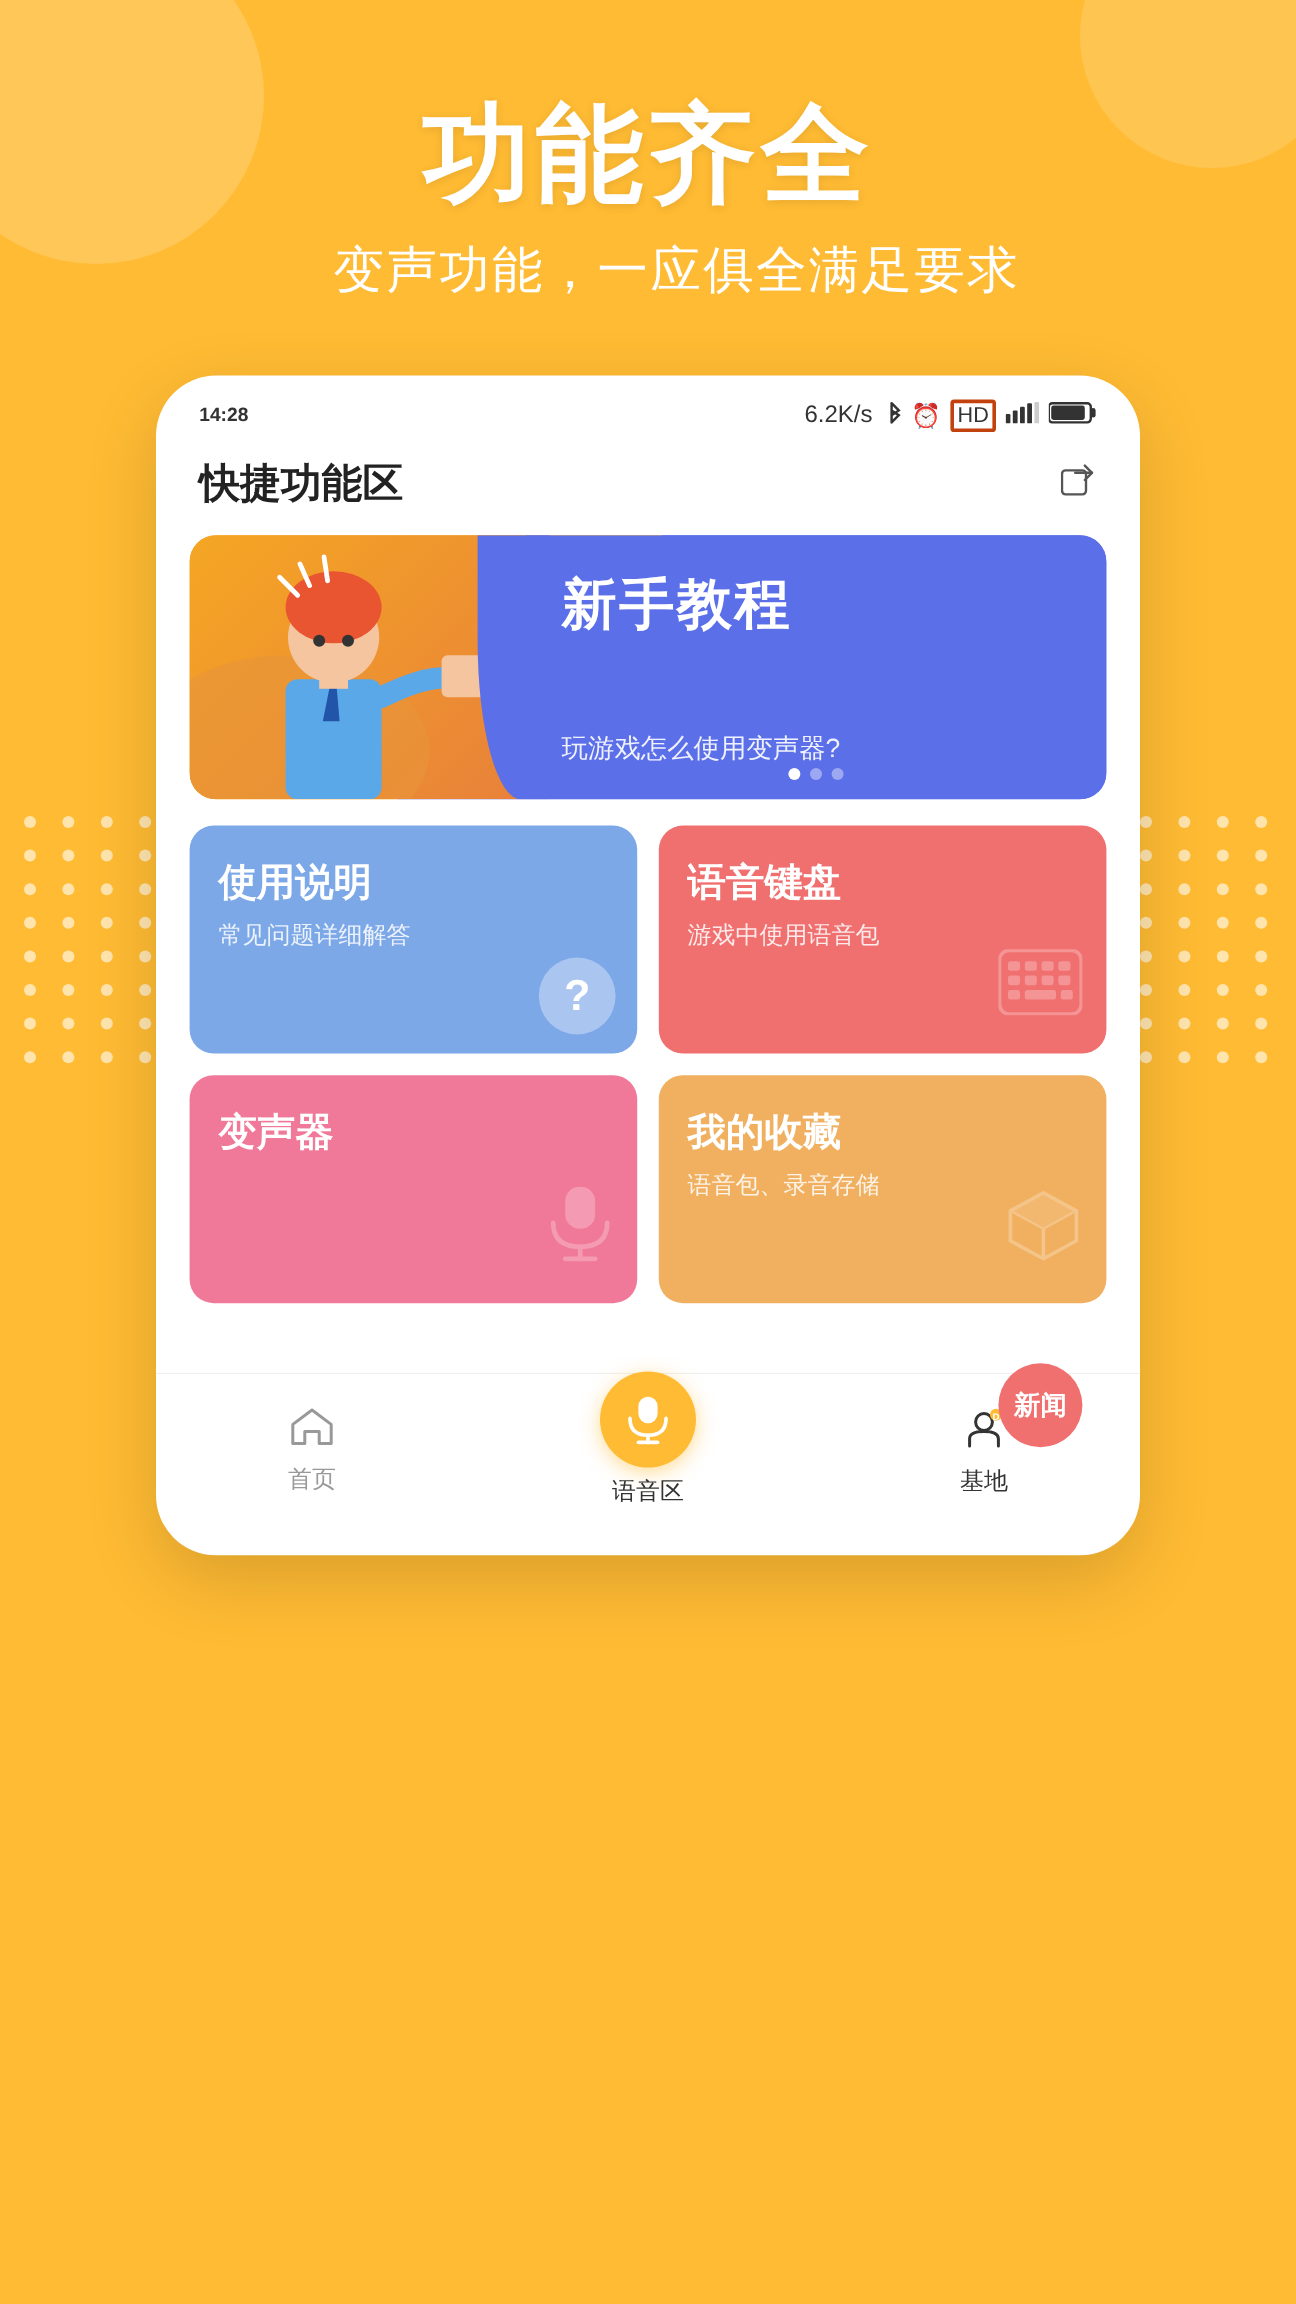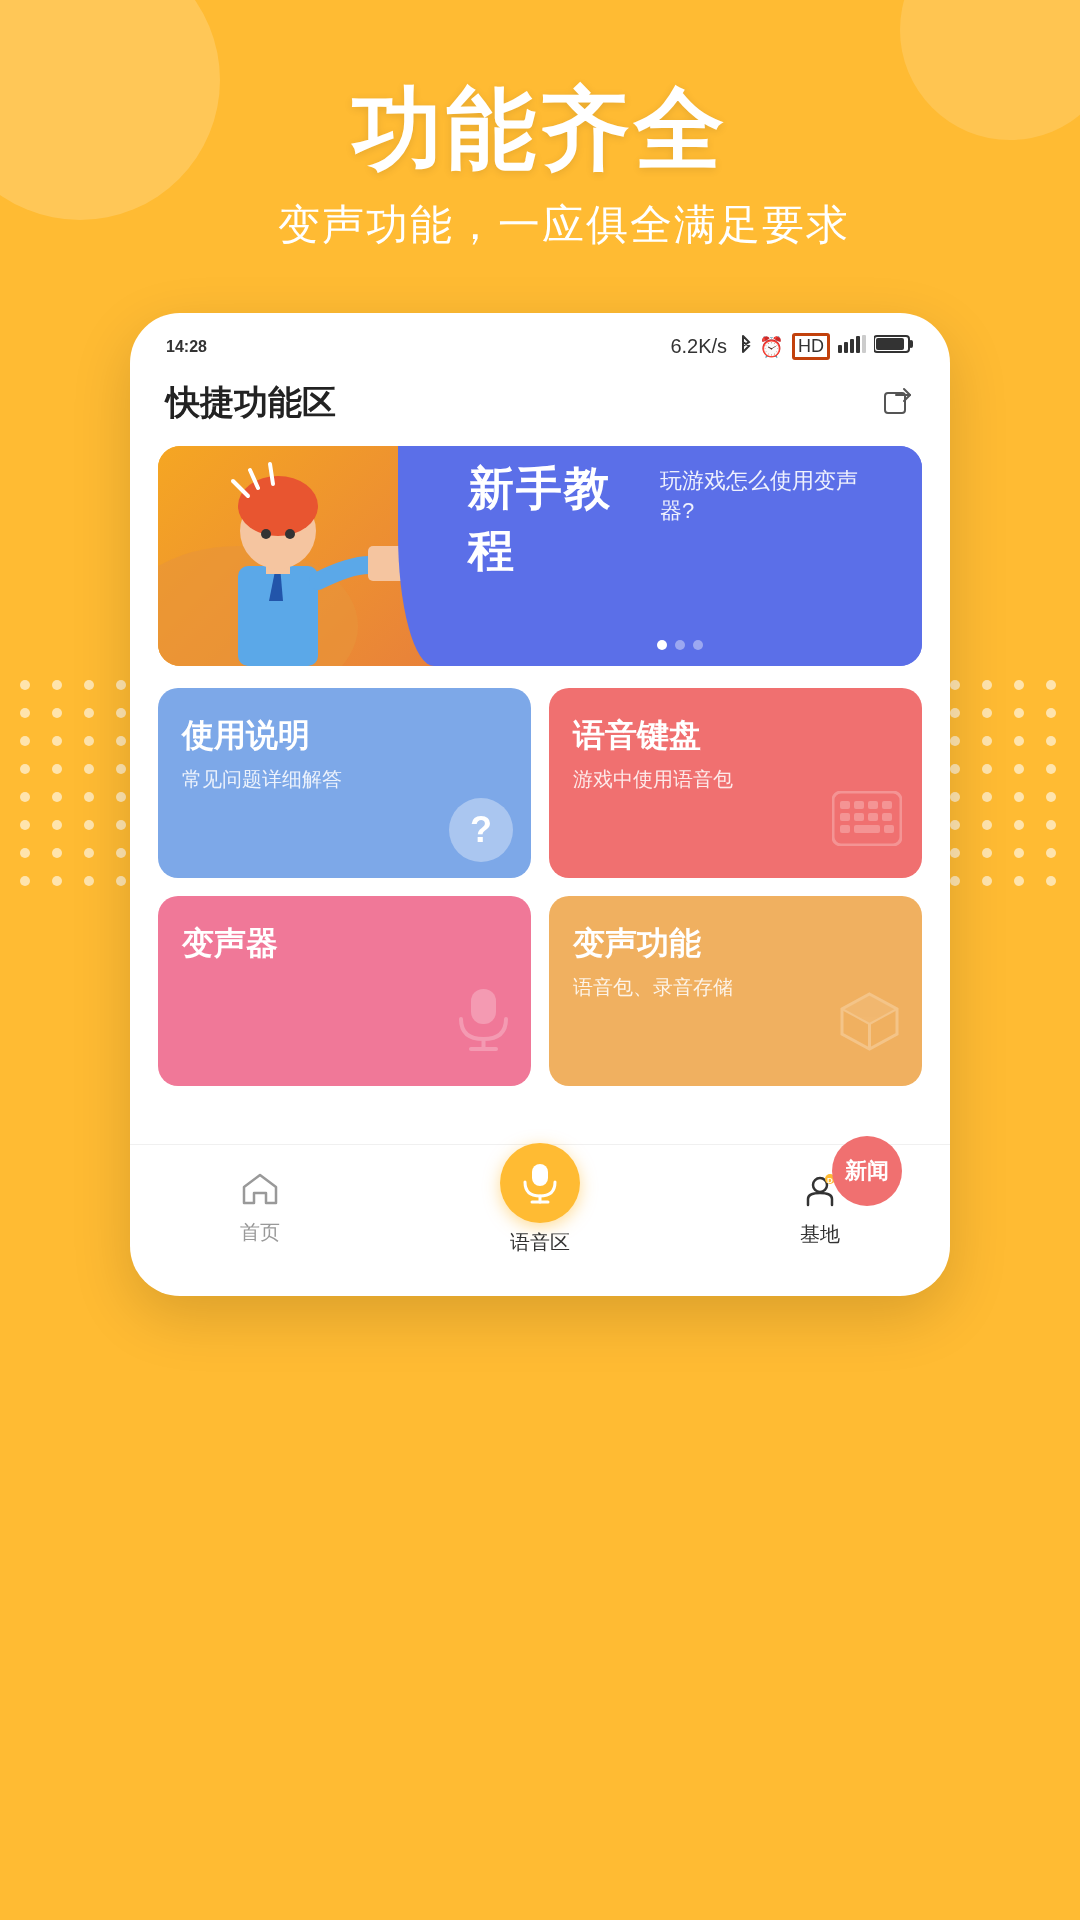--- a/index.html
+++ b/index.html
@@ -144,23 +144,23 @@
       position: relative;
       background: linear-gradient(135deg, #F5A623, #E8813A);
       overflow: hidden;
       flex-shrink: 0;
     }
     .banner-right {
       flex: 1;
       background: #5B6FE8;
       height: 100%;
       display: flex;
-      flex-direction: row;
-      justify-content: flex-end;
-      padding: 12px 30px;
+      flex-direction: column;
+      justify-content: space-between;
+      padding: 27px 30px;
       position: relative;
     }
     .banner-title {
       font-size: 46px;
       font-weight: 800;
       color: white;
       letter-spacing: 2px;
     }
     .banner-subtitle {
       font-size: 22px;
@@ -509,21 +509,21 @@
           <svg width="55" height="70" viewBox="0 0 55 70" fill="none" opacity="0.5">
             <rect x="15" y="5" width="25" height="35" rx="12" fill="white"></rect>
             <path d="M5 35 Q5 55 27.5 55 Q50 55 50 35" stroke="white" stroke-width="4" fill="none" stroke-linecap="round"></path>
             <line x1="27.5" y1="55" x2="27.5" y2="65" stroke="white" stroke-width="4" stroke-linecap="round"></line>
             <line x1="15" y1="65" x2="40" y2="65" stroke="white" stroke-width="4" stroke-linecap="round"></line>
           </svg>
         </div>
       </div>
 
       <div class="card card-orange">
-        <div class="card-title">变声功能</div>
+        <div class="card-title">我的收藏</div>
         <div class="card-subtitle">语音包、录音存储</div>
         <div class="card-icon">
           <svg width="65" height="65" viewBox="0 0 65 65" fill="none" opacity="0.5">
             <polygon points="32.5,5 60,20 60,45 32.5,60 5,45 5,20" fill="none" stroke="white" stroke-width="3"></polygon>
             <polygon points="32.5,5 60,20 32.5,35 5,20" fill="white" opacity="0.4"></polygon>
             <line x1="32.5" y1="35" x2="32.5" y2="60" stroke="white" stroke-width="3"></line>
             <line x1="5" y1="20" x2="32.5" y2="35" stroke="white" stroke-width="2"></line>
             <line x1="60" y1="20" x2="32.5" y2="35" stroke="white" stroke-width="2"></line>
           </svg>
         </div>

